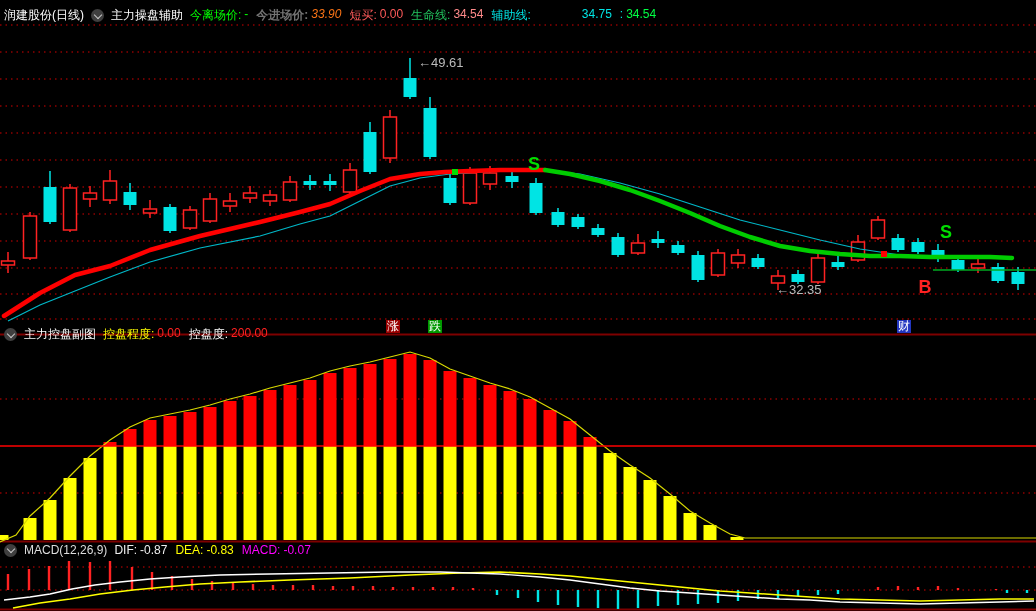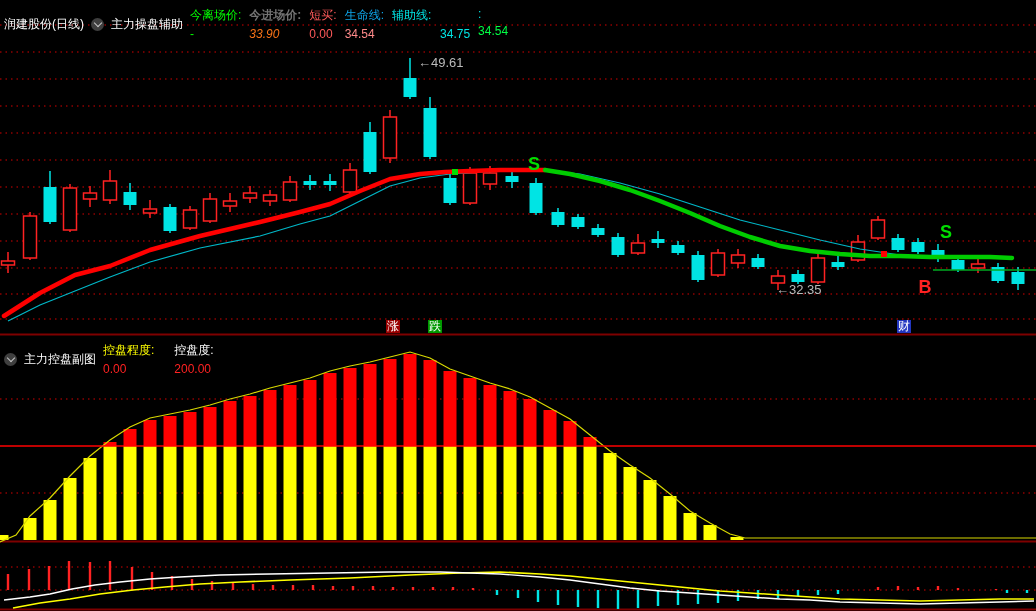--- a/index.html
+++ b/index.html
@@ -1,20 +1,20 @@
 <!DOCTYPE html>
 <html><head>
 <meta charset="utf-8">
 <style>
   html,body{margin:0;padding:0;background:#000;}
   .window{position:relative;width:1036px;height:611px;background:#000;overflow:hidden;
           font-family:"Liberation Sans","DejaVu Sans",sans-serif;font-size:12px;}
   svg text{font-family:"Liberation Sans","DejaVu Sans",sans-serif;}
   .hrow{position:absolute;left:4px;display:flex;align-items:center;gap:7px;white-space:nowrap;z-index:5;}
-  .hfield{display:inline-flex;gap:3px;flex-direction:column;}
+  .hfield{display:inline-flex;gap:3px;}
   .circle-icon{width:13px;height:13px;border-radius:50%;background:#3f3f3f;display:inline-flex;
                align-items:center;justify-content:center;flex:0 0 auto;}
   .circle-icon::after{content:"";width:5px;height:5px;border-right:1.6px solid #c8c8c8;
                border-bottom:1.6px solid #c8c8c8;transform:rotate(45deg);margin-top:-2px;}
   .white{color:#fff;}
   .striplabel{position:absolute;top:320px;height:13px;line-height:13px;padding:0 1px;
               color:#fff;z-index:6;font-size:12px;}
   #chart-svg{position:absolute;left:0;top:0;z-index:1;}
 </style>
 </head>
@@ -284,49 +284,67 @@
         </span>
         <span class="hfield">
           <span style="color: #737373; font-weight: bold;">今进场价:</span>
           <span style="color: #f97316; font-style: italic;">33.90</span>
         </span>
         <span class="hfield">
           <span style="color: rgb(255, 90, 90);">短买:</span>
           <span style="color: rgb(255, 90, 90);">0.00</span>
         </span>
         <span class="hfield">
-          <span style="color: #0ea5e9;">生命线:</span>
+          <span style="color: #22c55e;">生命线:</span>
           <span style="color: rgb(255, 138, 138);">34.54</span>
         </span>
         <span class="hfield">
           <span style="color: rgb(0, 228, 228);">辅助线:</span>
           <span style="color: rgb(0, 228, 228); margin-left: 48px;">34.75</span>
         </span>
         <span class="hfield">
           <span style="color: rgb(0, 228, 228);">:</span>
           <span style="color: rgb(0, 255, 68);">34.54</span>
         </span>
       </span>
   </div>
 
   <div id="strip">
       <span class="striplabel" style="left: 386px; background: rgb(153, 0, 0);">涨</span>
       <span class="striplabel" style="left: 428px; background: rgb(0, 153, 0);">跌</span>
       <span class="striplabel" style="left: 897px; background: rgb(34, 54, 192);">财</span>
     </div>
 
-  <div class="hrow" style="top:342px;">
+  <div class="hrow" style="top:326px;">
     <span class="circle-icon"></span>
     <span class="white">主力控盘副图</span>
-    <span id="panel2-fields" style="display:inline-flex;gap:20px;">
+    <span id="panel2-fields" style="display:inline-flex;gap:8px;">
         <span class="hfield">
           <span style="color: rgb(255, 255, 0);">控盘程度:</span>
           <span style="color: rgb(255, 34, 34);">0.00</span>
         </span>
         <span class="hfield">
           <span style="color: #ffffff;">控盘度:</span>
           <span style="color: rgb(255, 34, 34);">200.00</span>
         </span>
       </span>
   </div>
 
+  <div class="hrow" style="top:543px;">
+    <span class="circle-icon"></span>
+    <span style="color:#ddd;">MACD(12,26,9)</span>
+    <span id="macd-fields" style="display:inline-flex;gap:8px;">
+        <span class="hfield">
+          <span style="color: rgb(238, 238, 238);">DIF:</span>
+          <span style="color: rgb(238, 238, 238);">-0.87</span>
+        </span>
+        <span class="hfield">
+          <span style="color: rgb(255, 255, 0);">DEA:</span>
+          <span style="color: rgb(255, 255, 0);">-0.83</span>
+        </span>
+        <span class="hfield">
+          <span style="color: rgb(255, 0, 255);">MACD:</span>
+          <span style="color: rgb(255, 0, 255);">-0.07</span>
+        </span>
+      </span>
+  </div>
 
 </div>
 
 </body></html>

